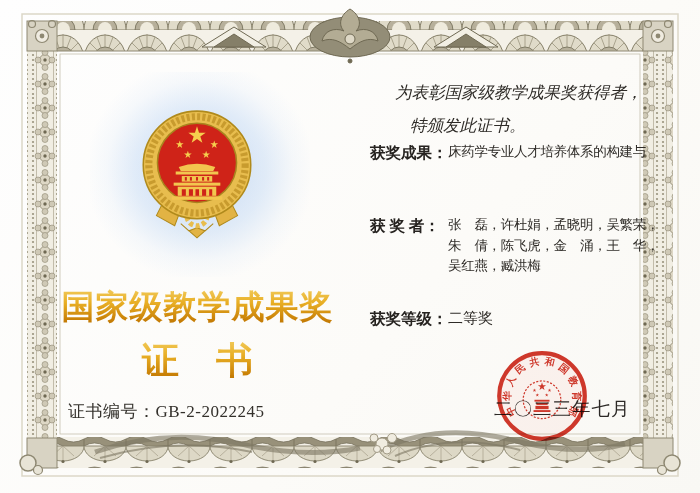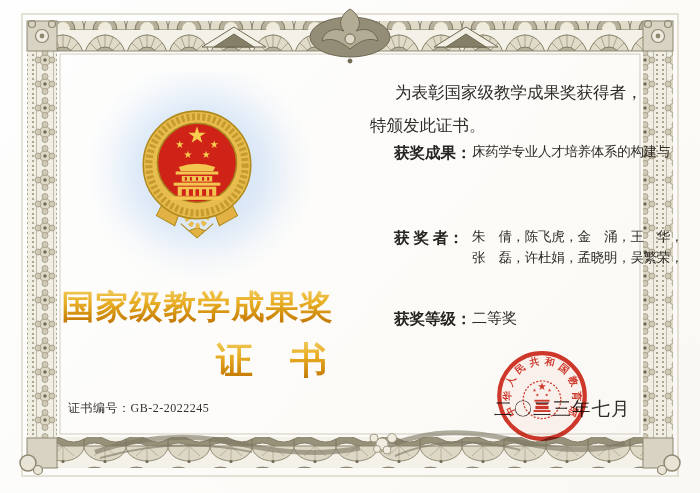--- a/index.html
+++ b/index.html
@@ -30,34 +30,34 @@
     .gold{
       background:linear-gradient(180deg,#f3d169 0%,#e8ae24 40%,#c87f06 78%,#b06d04 100%);
       -webkit-background-clip:text;background-clip:text;color:transparent;
     }
   }
   .title{
     position:absolute;left:55px;top:257px;width:285px;text-align:center;
     font-size:33px;font-weight:bold;letter-spacing:1px;white-space:nowrap;
   }
   .subtitle{
-    position:absolute;left:42px;top:308px;width:285px;text-align:right;
+    position:absolute;left:55px;top:308px;width:285px;text-align:center;
     font-size:37px;font-weight:bold;white-space:nowrap;font-family:Liberation Mono, monospace;
   }
   .cert-no{
-    position:absolute;left:68px;top:400px;font-size:12px;color:#33302b;
+    position:absolute;left:68px;top:400px;font-size:17px;color:#33302b;
     letter-spacing:0.5px;white-space:nowrap;
   }
   .right-col{position:absolute;left:370px;top:0;width:286px;height:493px;color:#2e2b27;}
-  .intro{position:absolute;left:0;top:76px;width:280px;font-size:16.5px;line-height:33px;}
+  .intro{position:absolute;left:0;top:76px;width:280px;font-size:16.5px;line-height:33px;font-style:italic;}
   .intro .l1{text-indent:25px;white-space:nowrap;}
-  .intro .l2{white-space:nowrap;}
-  .field{position:absolute;left:0;display:flex;align-items:flex-start;margin-left:24px;}
+  .intro .l2{white-space:nowrap;margin-left:40px;}
+  .field{position:absolute;left:0;display:flex;align-items:flex-start;}
   .field.f0{top:142px;}
-  .field.f1{top:227px;}
+  .field.f1{top:215px;}
   .field.f2{top:308px;}
   .field .label{
     flex:0 0 78px;font-weight:bold;font-size:15.5px;line-height:21px;
     color:#262320;white-space:nowrap;
   }
   .field .lines{flex:1;}
   .field .line{
     font-size:13.5px;letter-spacing:-0.3px;line-height:20.5px;white-space:nowrap;
   }
   .field.f2 .line{font-size:15px;letter-spacing:0;text-align:center;}
@@ -239,22 +239,23 @@
     <div class="field f0">
       <span class="label">获奖成果：</span>
       <span class="lines">
         <span class="line" style="display:block">床药学专业人才培养体系的构建与</span>
       </span>
     </div>
 
     <div class="field f1">
       <span class="label">获 奖 者：</span>
       <span class="lines">
+        <span class="line" style="display:block">张　磊，许杜娟，孟晓明，吴繁荣，</span>
         <span class="line" style="display:block">朱　倩，陈飞虎，金　涌，王　华，</span>
-        <span class="line" style="display:block">张　磊，许杜娟，孟晓明，吴繁荣，</span>
+        <span class="line" style="display:block">吴红燕，臧洪梅</span>
       </span>
     </div>
 
     <div class="field f2">
       <span class="label">获奖等级：</span>
       <span class="lines">
         <span class="line" style="display:block">二等奖</span>
       </span>
     </div>
   </div>

